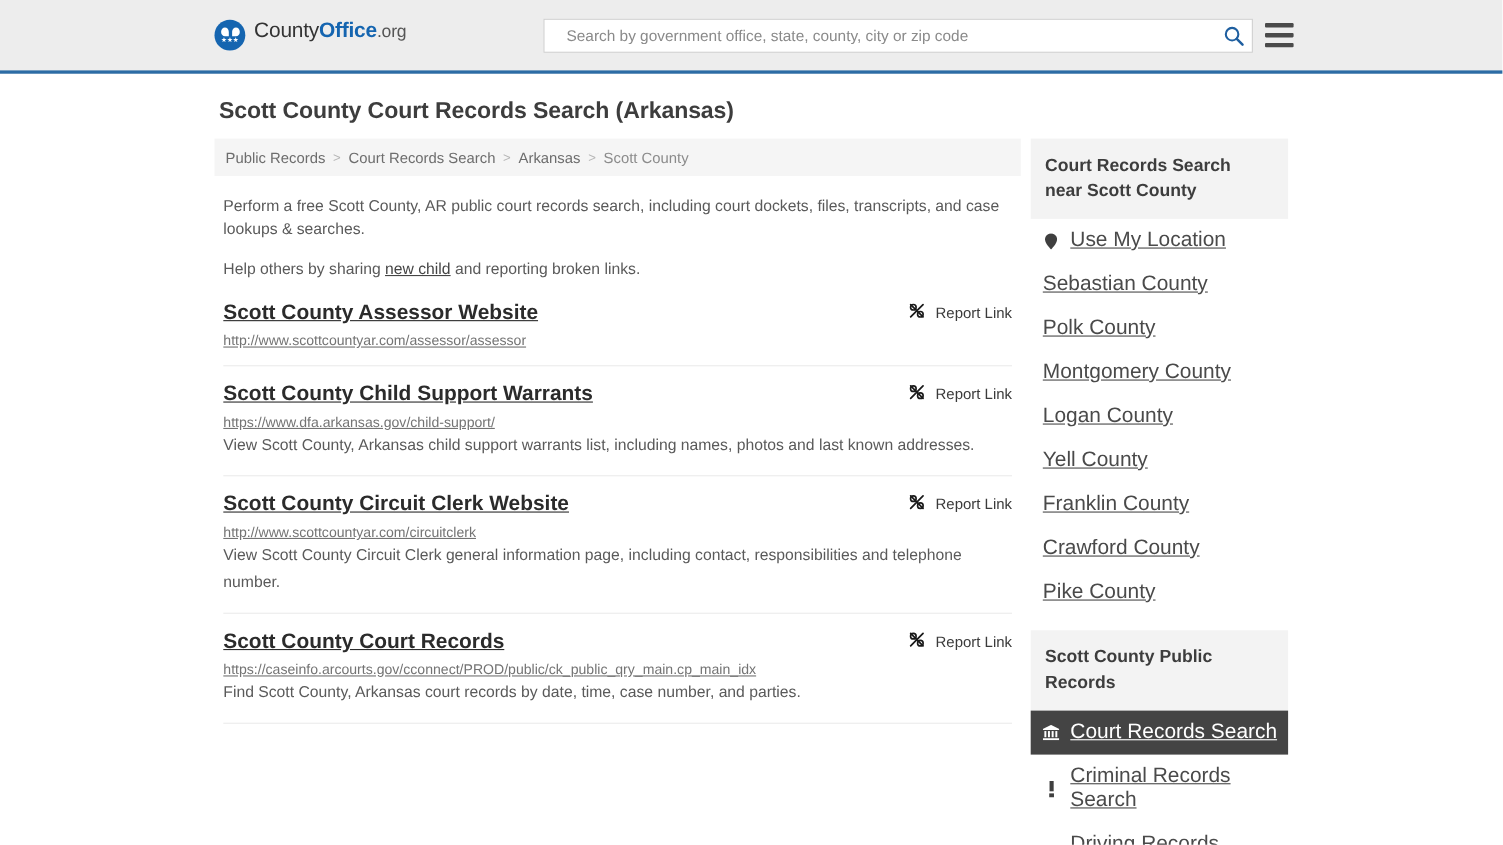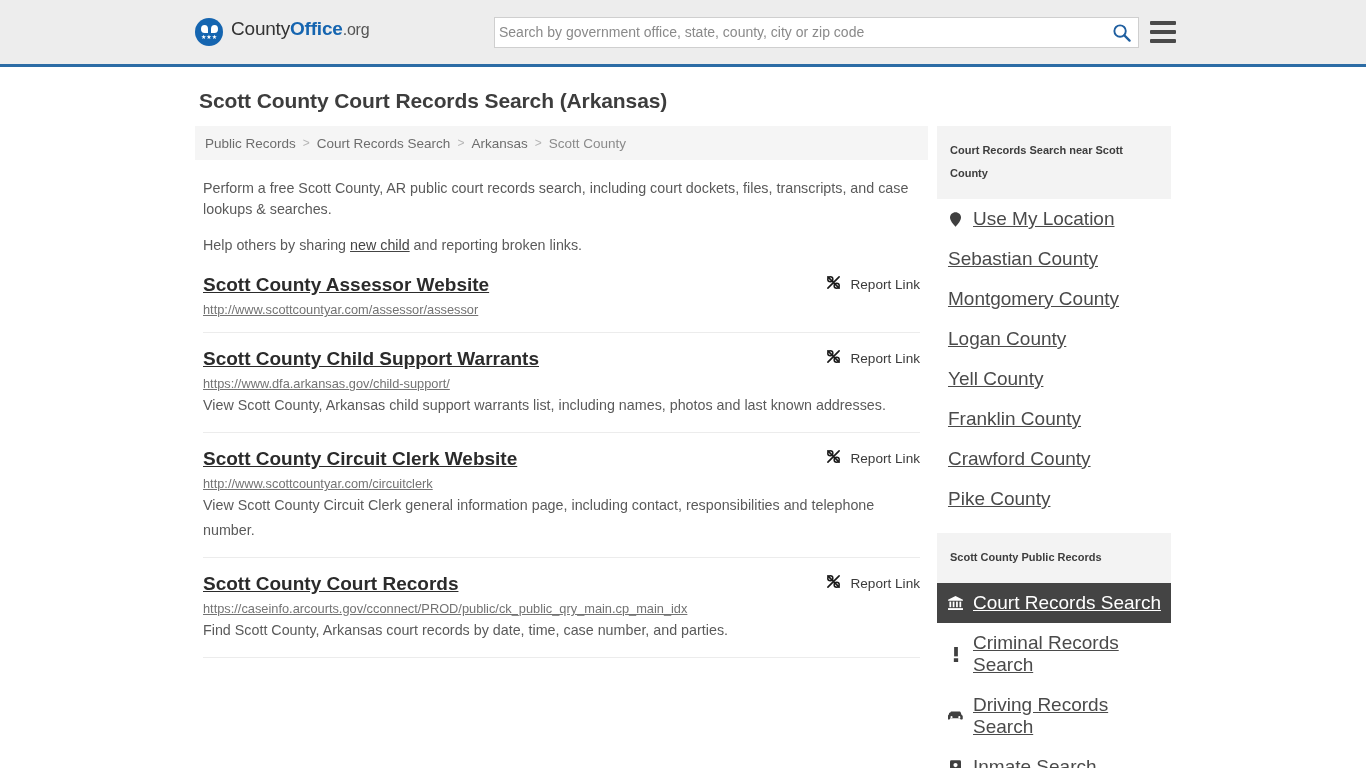--- a/index.html
+++ b/index.html
@@ -80,21 +80,21 @@
     background: #ffffff;
     border: 1px solid #cfcfcf;
     display: flex;
     align-items: center;
   }
   .search-input {
     flex: 1;
     border: none;
     outline: none;
     height: 15px;
-    padding: 0 4px;
+    padding: 0 20px;
     font-size: 14px;
     color: #777;
     font-family: "Liberation Sans", sans-serif;
     background: transparent;
   }
   .search-input::placeholder { color: #8a8a8a; }
   .search-btn {
     width: 34px; height: 29px;
     border: none; background: transparent;
     cursor: pointer;
@@ -227,21 +227,21 @@
     color: #5a5a5a;
     line-height: 25px;
     margin: 1px 0 0 0;
   }
 
   
   .panel { margin-bottom: 14px; }
   .panel-head {
     background: #f3f3f3;
     padding: 13px 14px 14px 13px;
-    font-size: 11px;
+    font-size: 16px;
     font-weight: bold;
     color: #3d3d3d;
     line-height: 23px;
   }
   .panel-list { padding: 0; margin: 0; list-style: none; }
   .panel-list li {
     display: flex;
     align-items: center;
     gap: 10px;
     padding: 9px 10px 9px 11px;
@@ -397,20 +397,23 @@
                 <svg width="11" height="15" viewBox="0 0 12 16">
                   <path d="M6 0C2.7 0 0 2.6 0 5.9 0 10.2 6 16 6 16s6-5.8 6-10.1C12 2.6 9.3 0 6 0z" fill="currentColor"></path>
                 </svg>
               </span>
               <a href="#">Use My Location</a>
             </li>
             <li class="no-icon">
               <a href="#">Sebastian County</a>
             </li>
             <li class="no-icon">
+              <a href="#">Polk County</a>
+            </li>
+            <li class="no-icon">
               <a href="#">Montgomery County</a>
             </li>
             <li class="no-icon">
               <a href="#">Logan County</a>
             </li>
             <li class="no-icon">
               <a href="#">Yell County</a>
             </li>
             <li class="no-icon">
               <a href="#">Franklin County</a>

